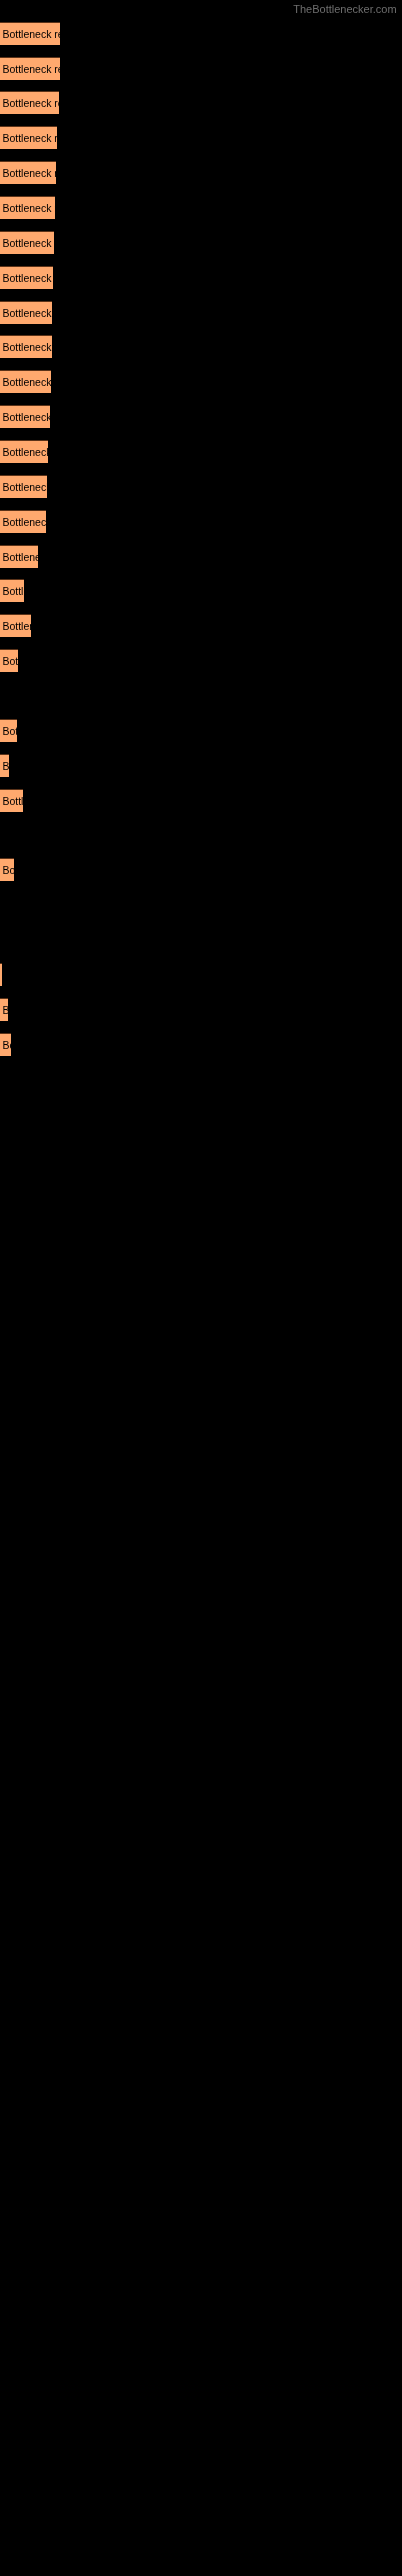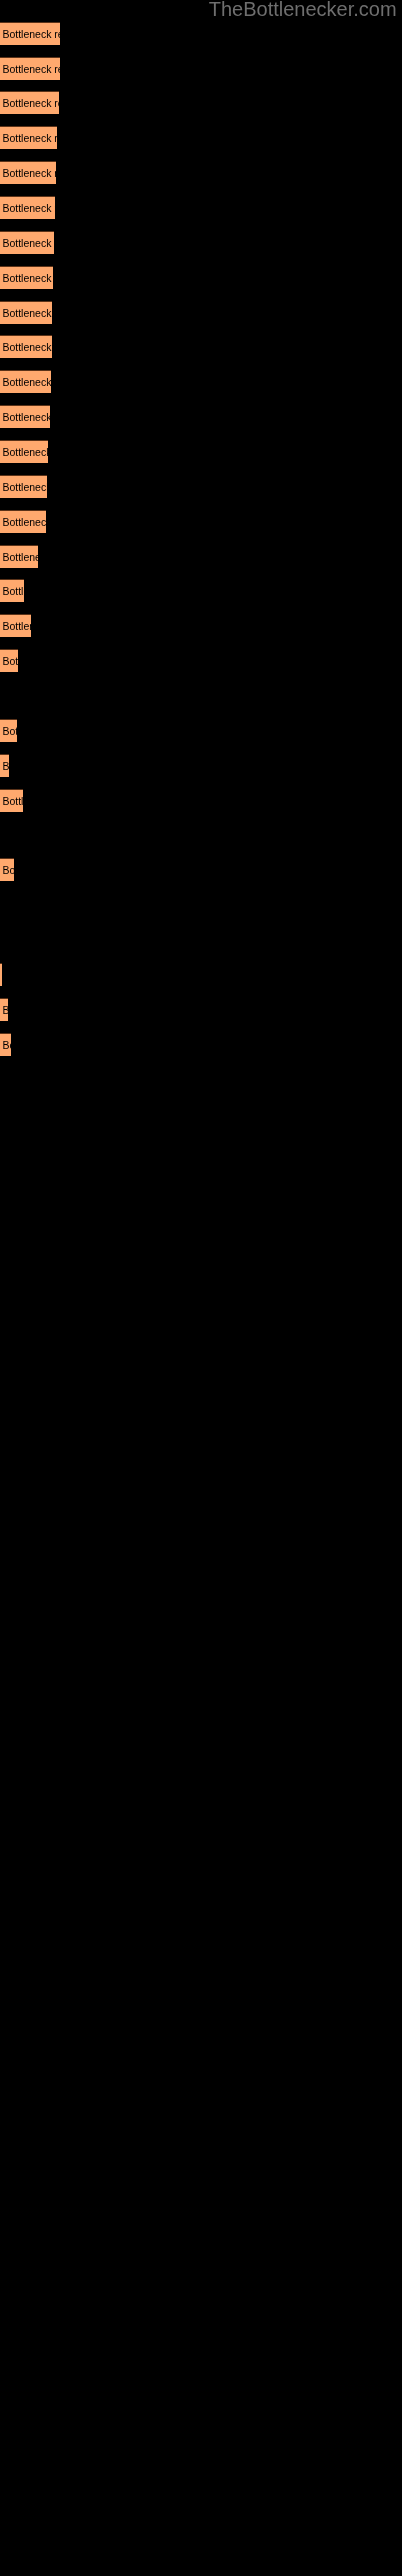--- a/index.html
+++ b/index.html
@@ -21,21 +21,21 @@
     left: 0;
     top: 0;
     width: 403px;
     height: 2576px;
     background: #000000;
   }
   #watermark {
     position: absolute;
     right: 6.4px;
     top: 0.8px;
-    font-size: 20px;
+    font-size: 11px;
     line-height: 17.7px;
     color: #6e6e6e;
     letter-spacing: 0px;
     white-space: nowrap;
     font-family: "Liberation Sans", sans-serif;
   }
   #bars-layer {
     position: absolute;
     left: 0;
     top: 0;

